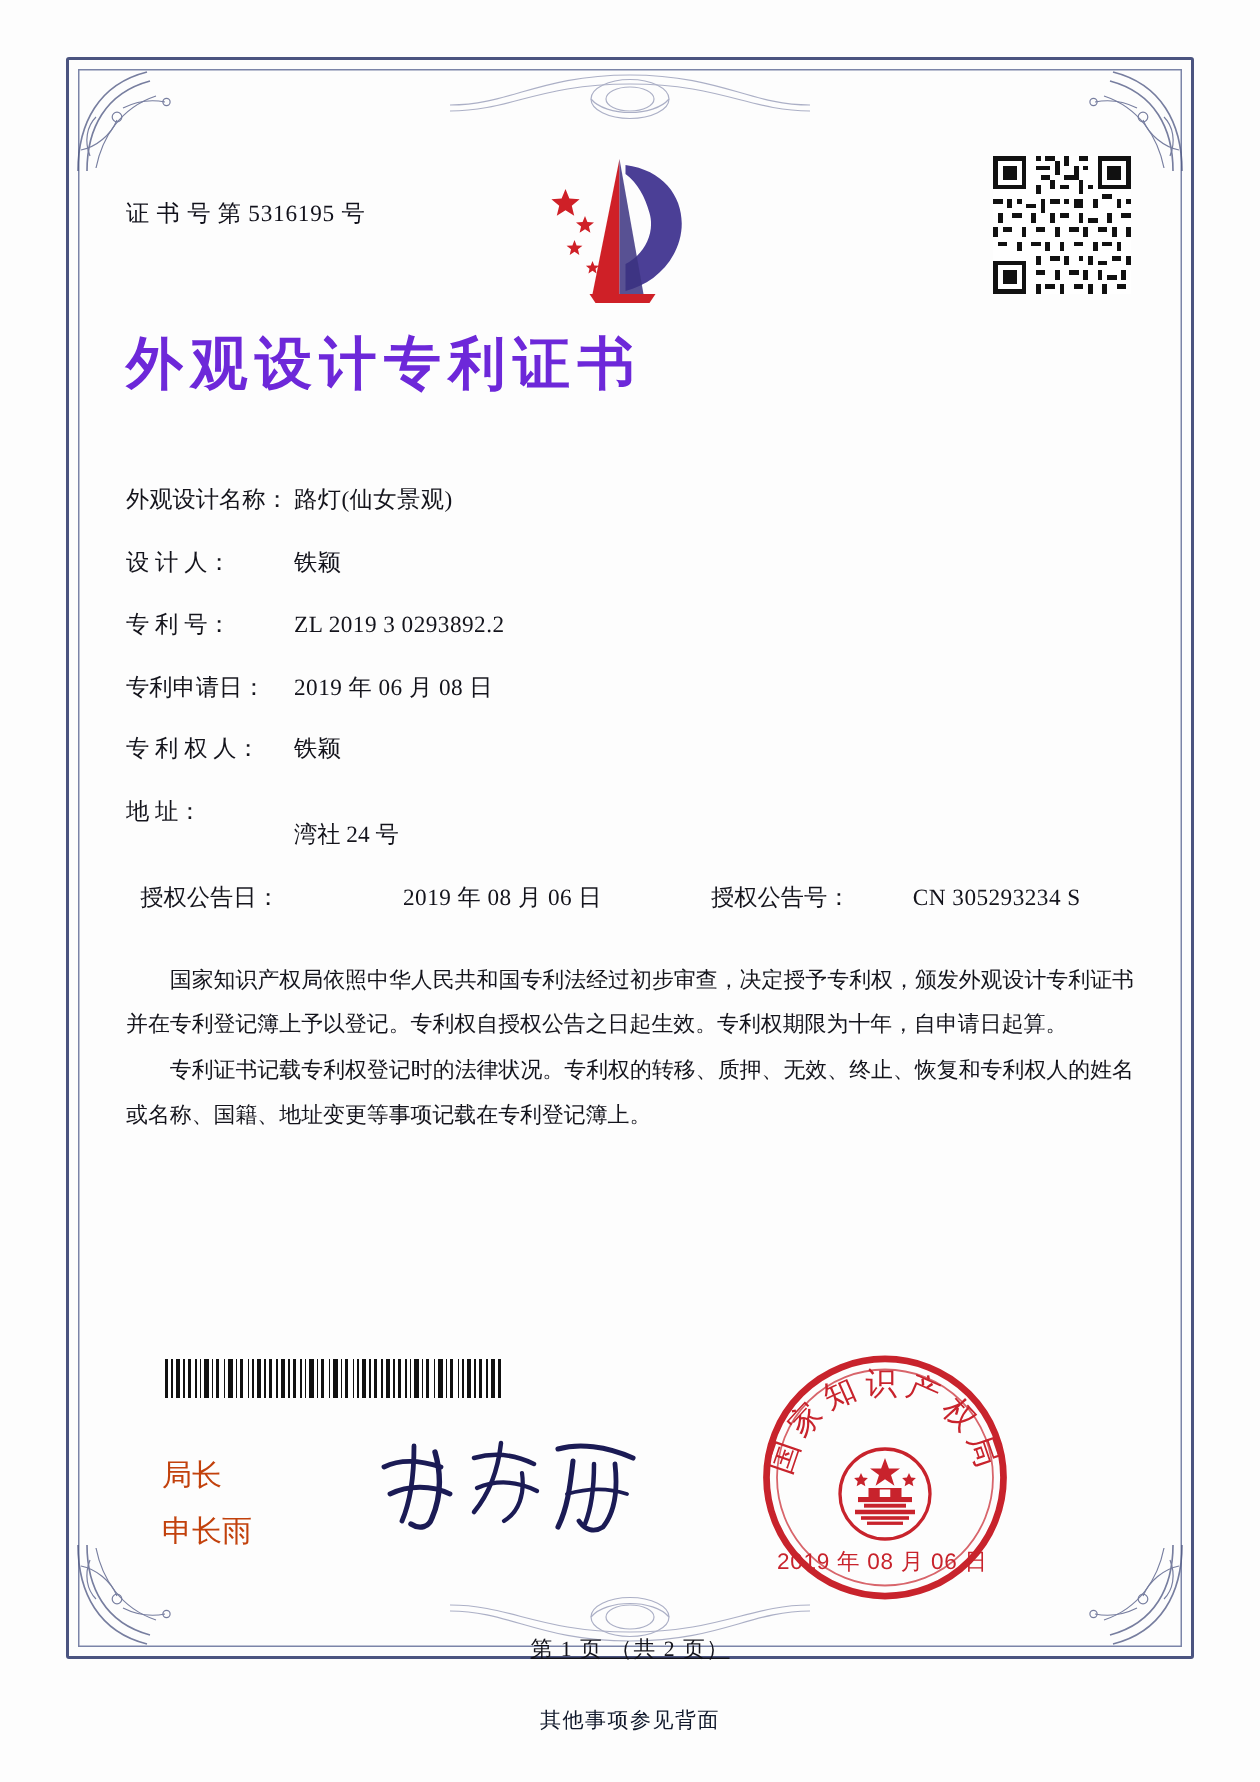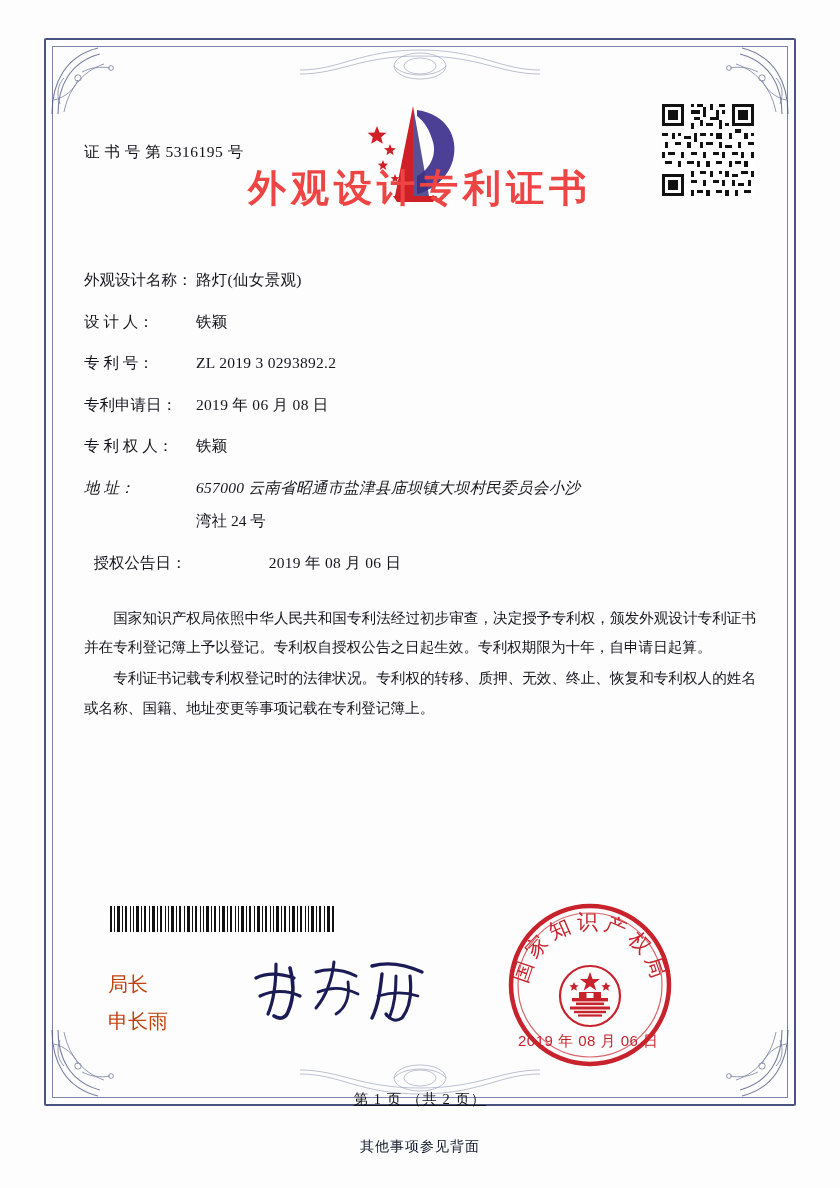--- a/index.html
+++ b/index.html
@@ -70,46 +70,47 @@
     position: absolute;
     left: 84px;
     right: 84px;
     top: 110px;
   }
 
   .cert-no {
     font-size: 15.5px;
     letter-spacing: .5px;
     color: #11111b;
-    margin-top: 32px;
+    margin-top: 22px;
   }
 
   .logo {
     position: absolute;
     left: 50%;
     transform: translateX(-50%);
     top: 98px;
     width: 130px;
     height: 110px;
   }
 
   .qr {
     position: absolute;
     right: 86px;
     top: 104px;
     width: 92px;
     height: 92px;
   }
 
   .title {
-    text-align: center;
+    text-align: left;
     font-size: 38px;
     letter-spacing: 5px;
     font-weight: 700;
-    color: #ef4444;
+    margin-top: 64px;
+    color: #6d28d9;
     font-family: "Liberation Serif", "DejaVu Serif", serif;
   }
 
   .fields {
     margin-top: 58px;
     font-size: 15.5px;
     line-height: 1;
     color: #14141c;
   }
   .field-row {
@@ -421,31 +422,34 @@
         <div class="f-label">专利申请日：</div>
         <div class="f-value">2019 年 06 月 08 日</div>
       </div>
 
       <div class="field-row">
         <div class="f-label">专 利 权 人：</div>
         <div class="f-value">铁颖</div>
       </div>
 
       <div>
-        <div class="field-row" style="margin-bottom:18px;font-style:italic;">
+        <div class="field-row" style="margin-bottom:0;">
           <div class="f-label">地        址：</div>
-          <div class="f-value">657000  云南省昭通市盐津县庙坝镇大坝村民委员会小沙</div>
         </div>
         <div class="f-value-2">湾社 24 号</div>
       </div>
 
       <div class="row-two" style="margin-top:26px;text-align:center;">
         <div class="col-a">
           <div class="f-label">授权公告日：</div>
           <div class="f-value">2019 年 08 月 06 日</div>
+        </div>
+        <div class="col-b">
+          <div class="f-label">授权公告号：</div>
+          <div class="f-value">CN 305293234 S</div>
         </div>
       </div>
 
     </div>
 
     <div class="paragraphs">
       <p>国家知识产权局依照中华人民共和国专利法经过初步审查，决定授予专利权，颁发外观设计专利证书并在专利登记簿上予以登记。专利权自授权公告之日起生效。专利权期限为十年，自申请日起算。</p>
       <p>专利证书记载专利权登记时的法律状况。专利权的转移、质押、无效、终止、恢复和专利权人的姓名或名称、国籍、地址变更等事项记载在专利登记簿上。</p>
     </div>
 

